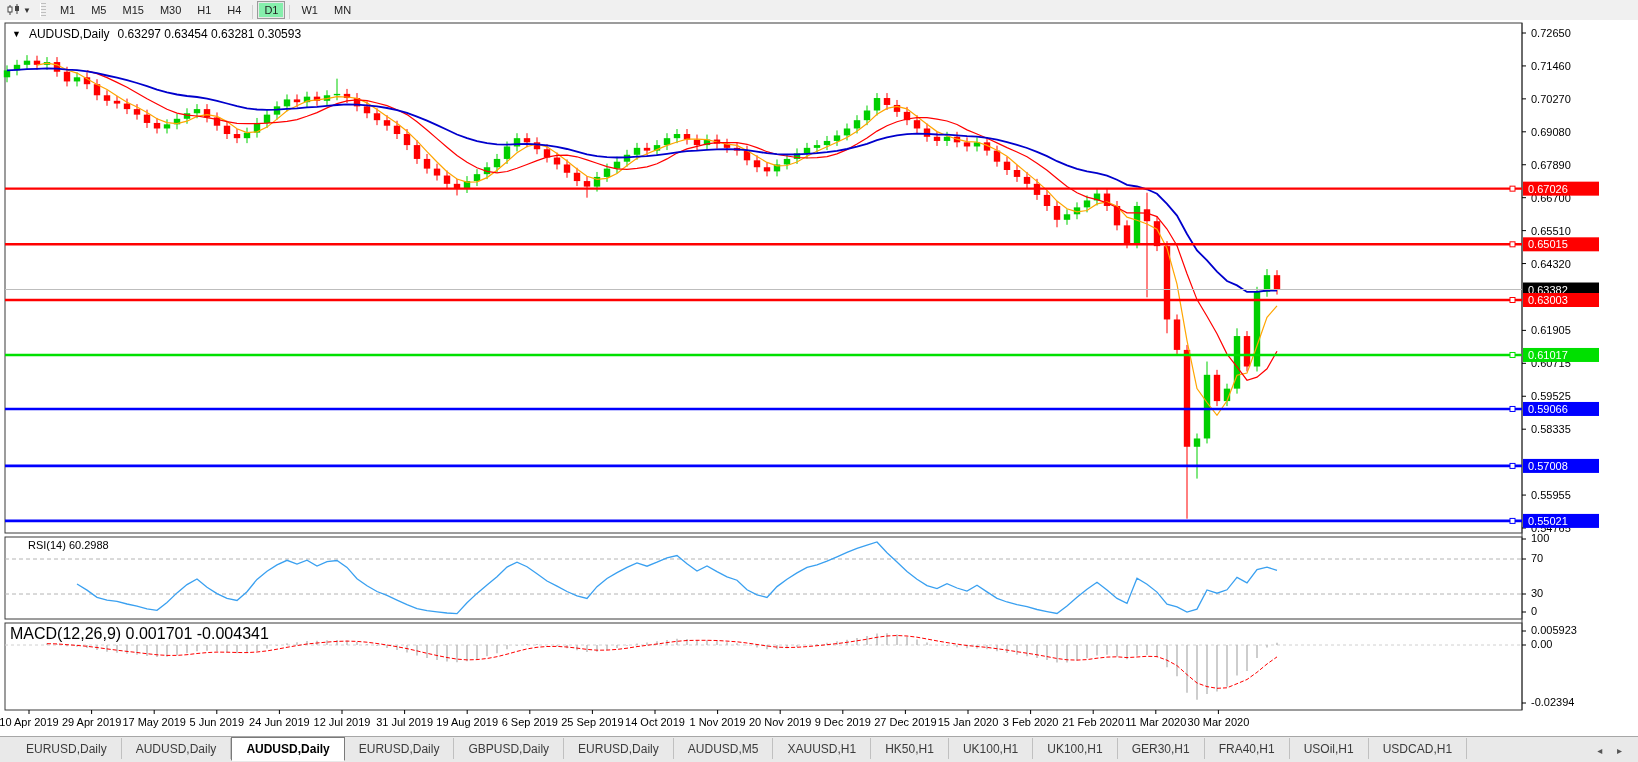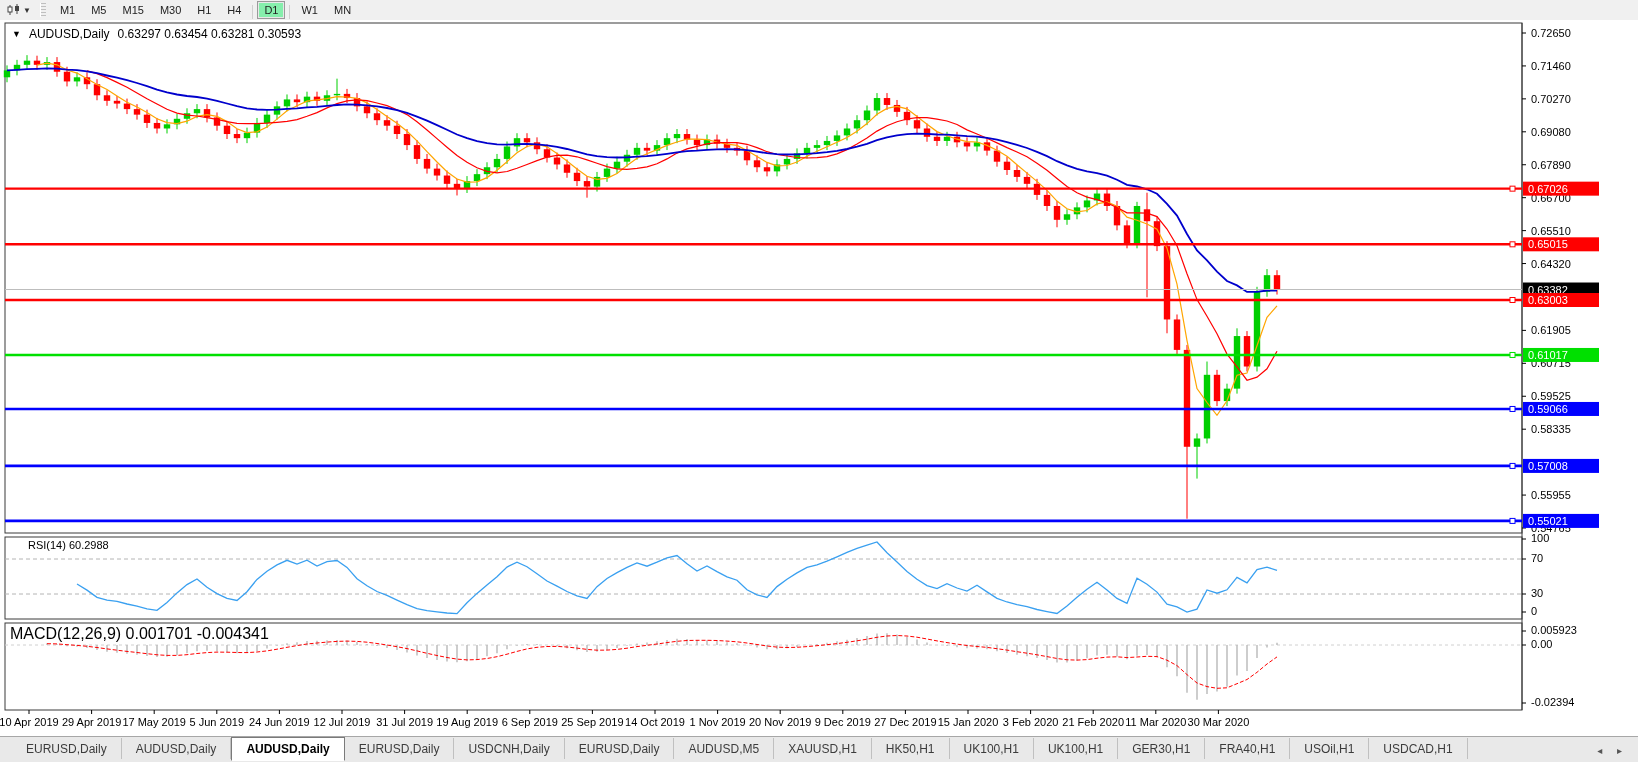--- a/index.html
+++ b/index.html
@@ -598,21 +598,21 @@
     <div id="rsi-label">RSI(14) 60.2988</div>
     <div id="macd-label">MACD(12,26,9) 0.001701 -0.004341</div>
   </div>
 
   <div id="tabbar">
     <div id="tabs">
         <div class="tab">EURUSD,Daily</div>
         <div class="tab">AUDUSD,Daily</div>
         <div class="tab active">AUDUSD,Daily</div>
         <div class="tab">EURUSD,Daily</div>
-        <div class="tab">USDCNH,Daily</div>
+        <div class="tab">GBPUSD,Daily</div>
         <div class="tab">EURUSD,Daily</div>
         <div class="tab">AUDUSD,M5</div>
         <div class="tab">XAUUSD,H1</div>
         <div class="tab">HK50,H1</div>
         <div class="tab">UK100,H1</div>
         <div class="tab">UK100,H1</div>
         <div class="tab">GER30,H1</div>
         <div class="tab">FRA40,H1</div>
         <div class="tab">USOil,H1</div>
         <div class="tab">USDCAD,H1</div>

